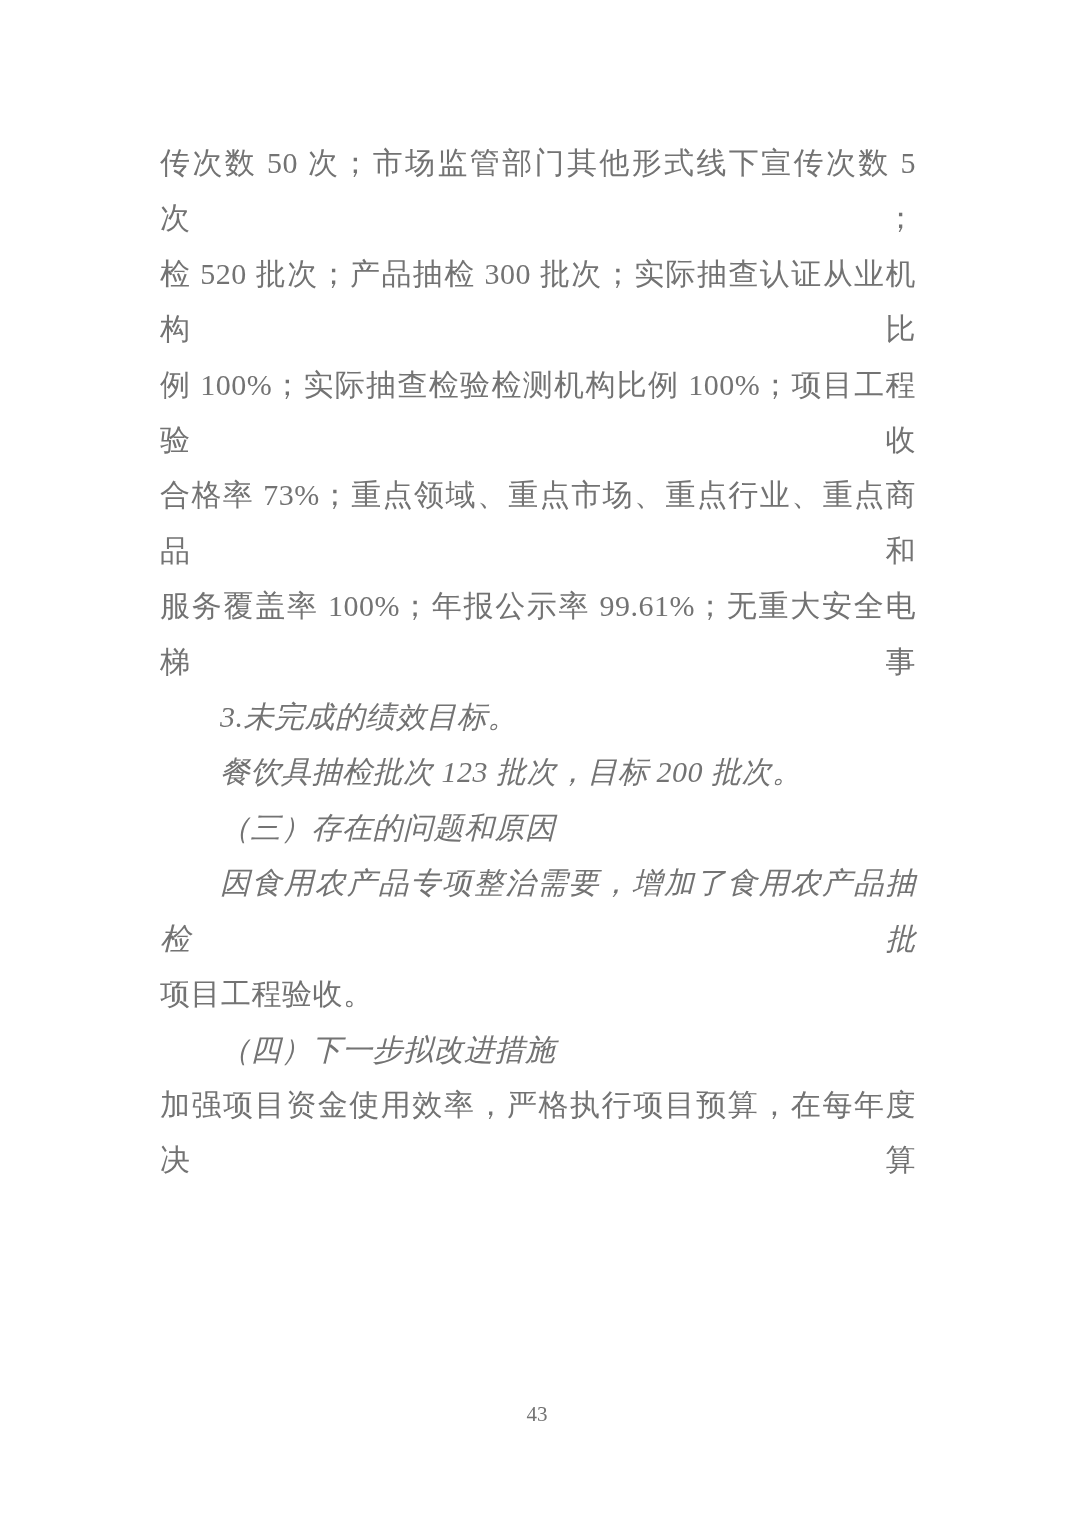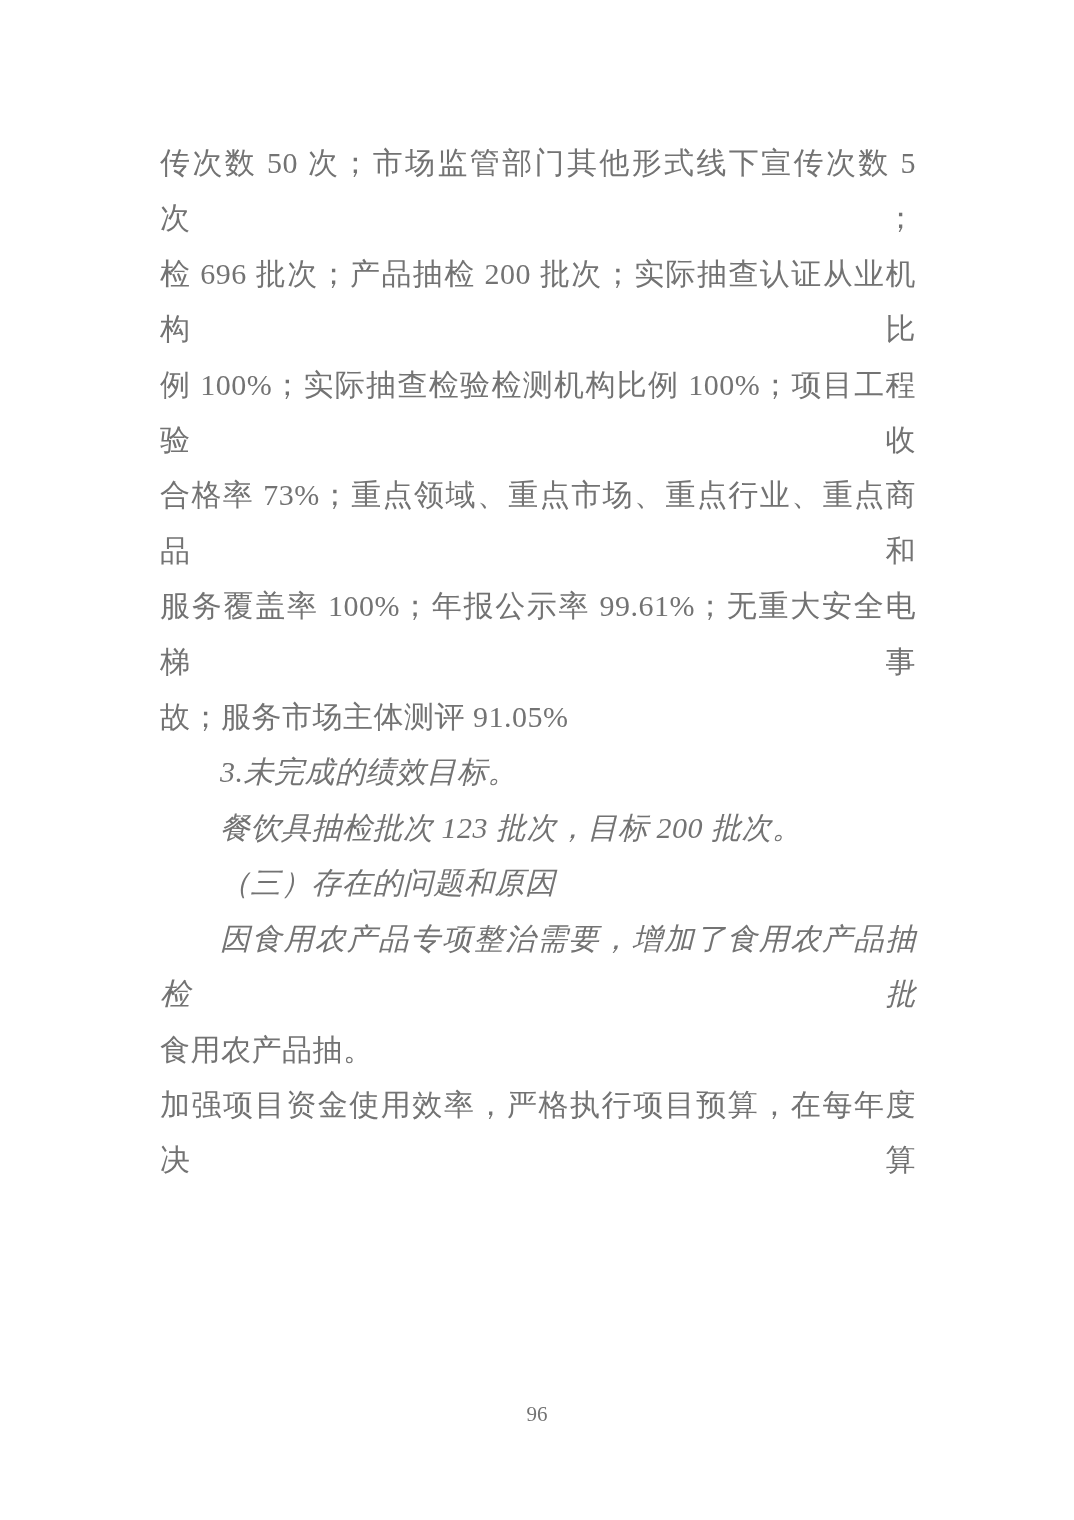--- a/index.html
+++ b/index.html
@@ -44,31 +44,31 @@
     line-height: 28px;
   }
 </style>
 </head>
 <body>
 
 <div class="page">
   <div class="content">
 
     <div class="line jl"><span>传次数 50 次；市场监管部门其他形式线下宣传次数 5 次；</span></div>
-    <div class="line jl"><span>检 696 批次；产品抽检 200 批次；实际抽查认证从业机构比</span></div>
+    <div class="line jl"><span>检 520 批次；产品抽检 300 批次；实际抽查认证从业机构比</span></div>
     <div class="line jl"><span>例 100%；实际抽查检验检测机构比例 100%；项目工程验收</span></div>
     <div class="line jl"><span>合格率 73%；重点领域、重点市场、重点行业、重点商品和</span></div>
     <div class="line jl"><span>服务覆盖率 100%；年报公示率 99.61%；无重大安全电梯事</span></div>
-    <div class="line"><span>故；服务市场主体测评 91.05%</span></div>
 
     <div class="line indent"><span>3.未完成的绩效目标。</span></div>
     <div class="line indent"><span>餐饮具抽检批次 123 批次，目标 200 批次。</span></div>
 
     <div class="line indent"><span>（三）存在的问题和原因</span></div>
     <div class="line indent jl"><span>因食用农产品专项整治需要，增加了食用农产品抽检批</span></div>
-    <div class="line"><span>食用农产品抽。</span></div>
+    <div class="line"><span>项目工程验收。</span></div>
 
+    <div class="line indent"><span>（四）下一步拟改进措施</span></div>
     <div class="line jl"><span>加强项目资金使用效率，严格执行项目预算，在每年度决算</span></div>
 
   </div>
 
-  <div class="page-number">96</div>
+  <div class="page-number">43</div>
 </div>
 
 </body></html>

